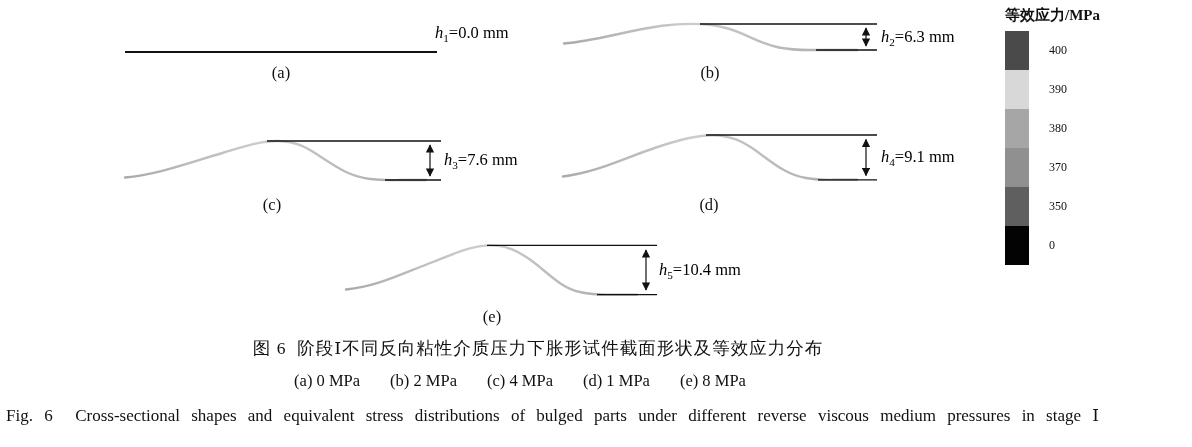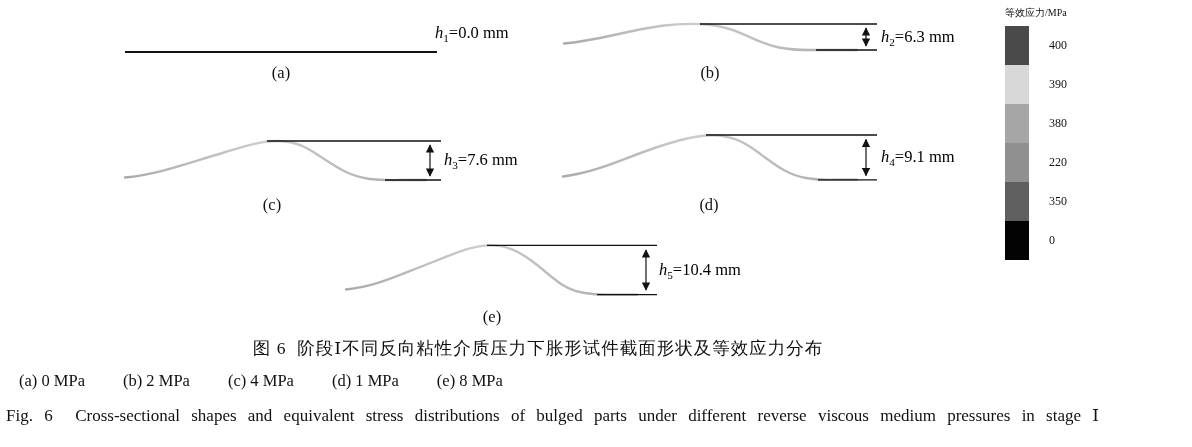--- a/index.html
+++ b/index.html
@@ -8,29 +8,29 @@
   .stage { position:relative; width:1192px; height:447px; background:#fff; overflow:hidden; }
   svg.plot { position:absolute; left:0; top:0; }
 
   .hlabel { position:absolute; font-size:16.5px; white-space:nowrap; color:#000000; }
   .hlabel .var { font-style:italic; }
   .hlabel sub { font-size:0.68em; }
 
   .sublabel { position:absolute; width:44px; text-align:center; font-size:16.5px; color:#111; }
 
   .colorbar { position:absolute; left:1005px; top:6px; }
-  .cb-title { font-size:10px; margin-bottom:6px; white-space:nowrap; }
+  .cb-title { font-size:15px; margin-bottom:6px; white-space:nowrap;font-weight:bold; }
   .cb-row { display:flex; align-items:center; height:39px; }
   .cb-swatch { width:24px; height:39px; }
   .cb-tick { margin-left:20px; font-size:12px; }
 
   .caption-zh { position:absolute; left:0; top:336px; width:1040px; text-align:center;
                 font-size:17.5px; letter-spacing:1px; white-space:pre-wrap;padding-left:36px; }
   .caption-press { position:absolute; left:0; top:371px; width:1040px;
-                   display:flex; gap:38px; font-size:16.5px;margin-left:19px; }
+                   display:flex; justify-content:center; gap:30px; font-size:16.5px; }
   .caption-en { position:absolute; left:6px; top:405px; width:1184px;
                 font-size:17px; word-spacing:7px; white-space:pre-wrap; }
 </style>
 </head>
 <body>
 
 <div class="stage">
 
   <svg class="plot" width="1192" height="447" viewBox="0 0 1192 447">
     <defs>
@@ -109,21 +109,21 @@
       <div class="cb-row">
         <div class="cb-swatch" style="background: rgb(216, 216, 216);"></div>
         <span class="cb-tick">390</span>
       </div>
       <div class="cb-row">
         <div class="cb-swatch" style="background: rgb(166, 166, 166);"></div>
         <span class="cb-tick">380</span>
       </div>
       <div class="cb-row">
         <div class="cb-swatch" style="background: rgb(144, 144, 144);"></div>
-        <span class="cb-tick">220</span>
+        <span class="cb-tick">370</span>
       </div>
       <div class="cb-row">
         <div class="cb-swatch" style="background: rgb(95, 95, 95);"></div>
         <span class="cb-tick">350</span>
       </div>
       <div class="cb-row">
         <div class="cb-swatch" style="background: rgb(3, 3, 3);"></div>
         <span class="cb-tick">0</span>
       </div>
     </div>

